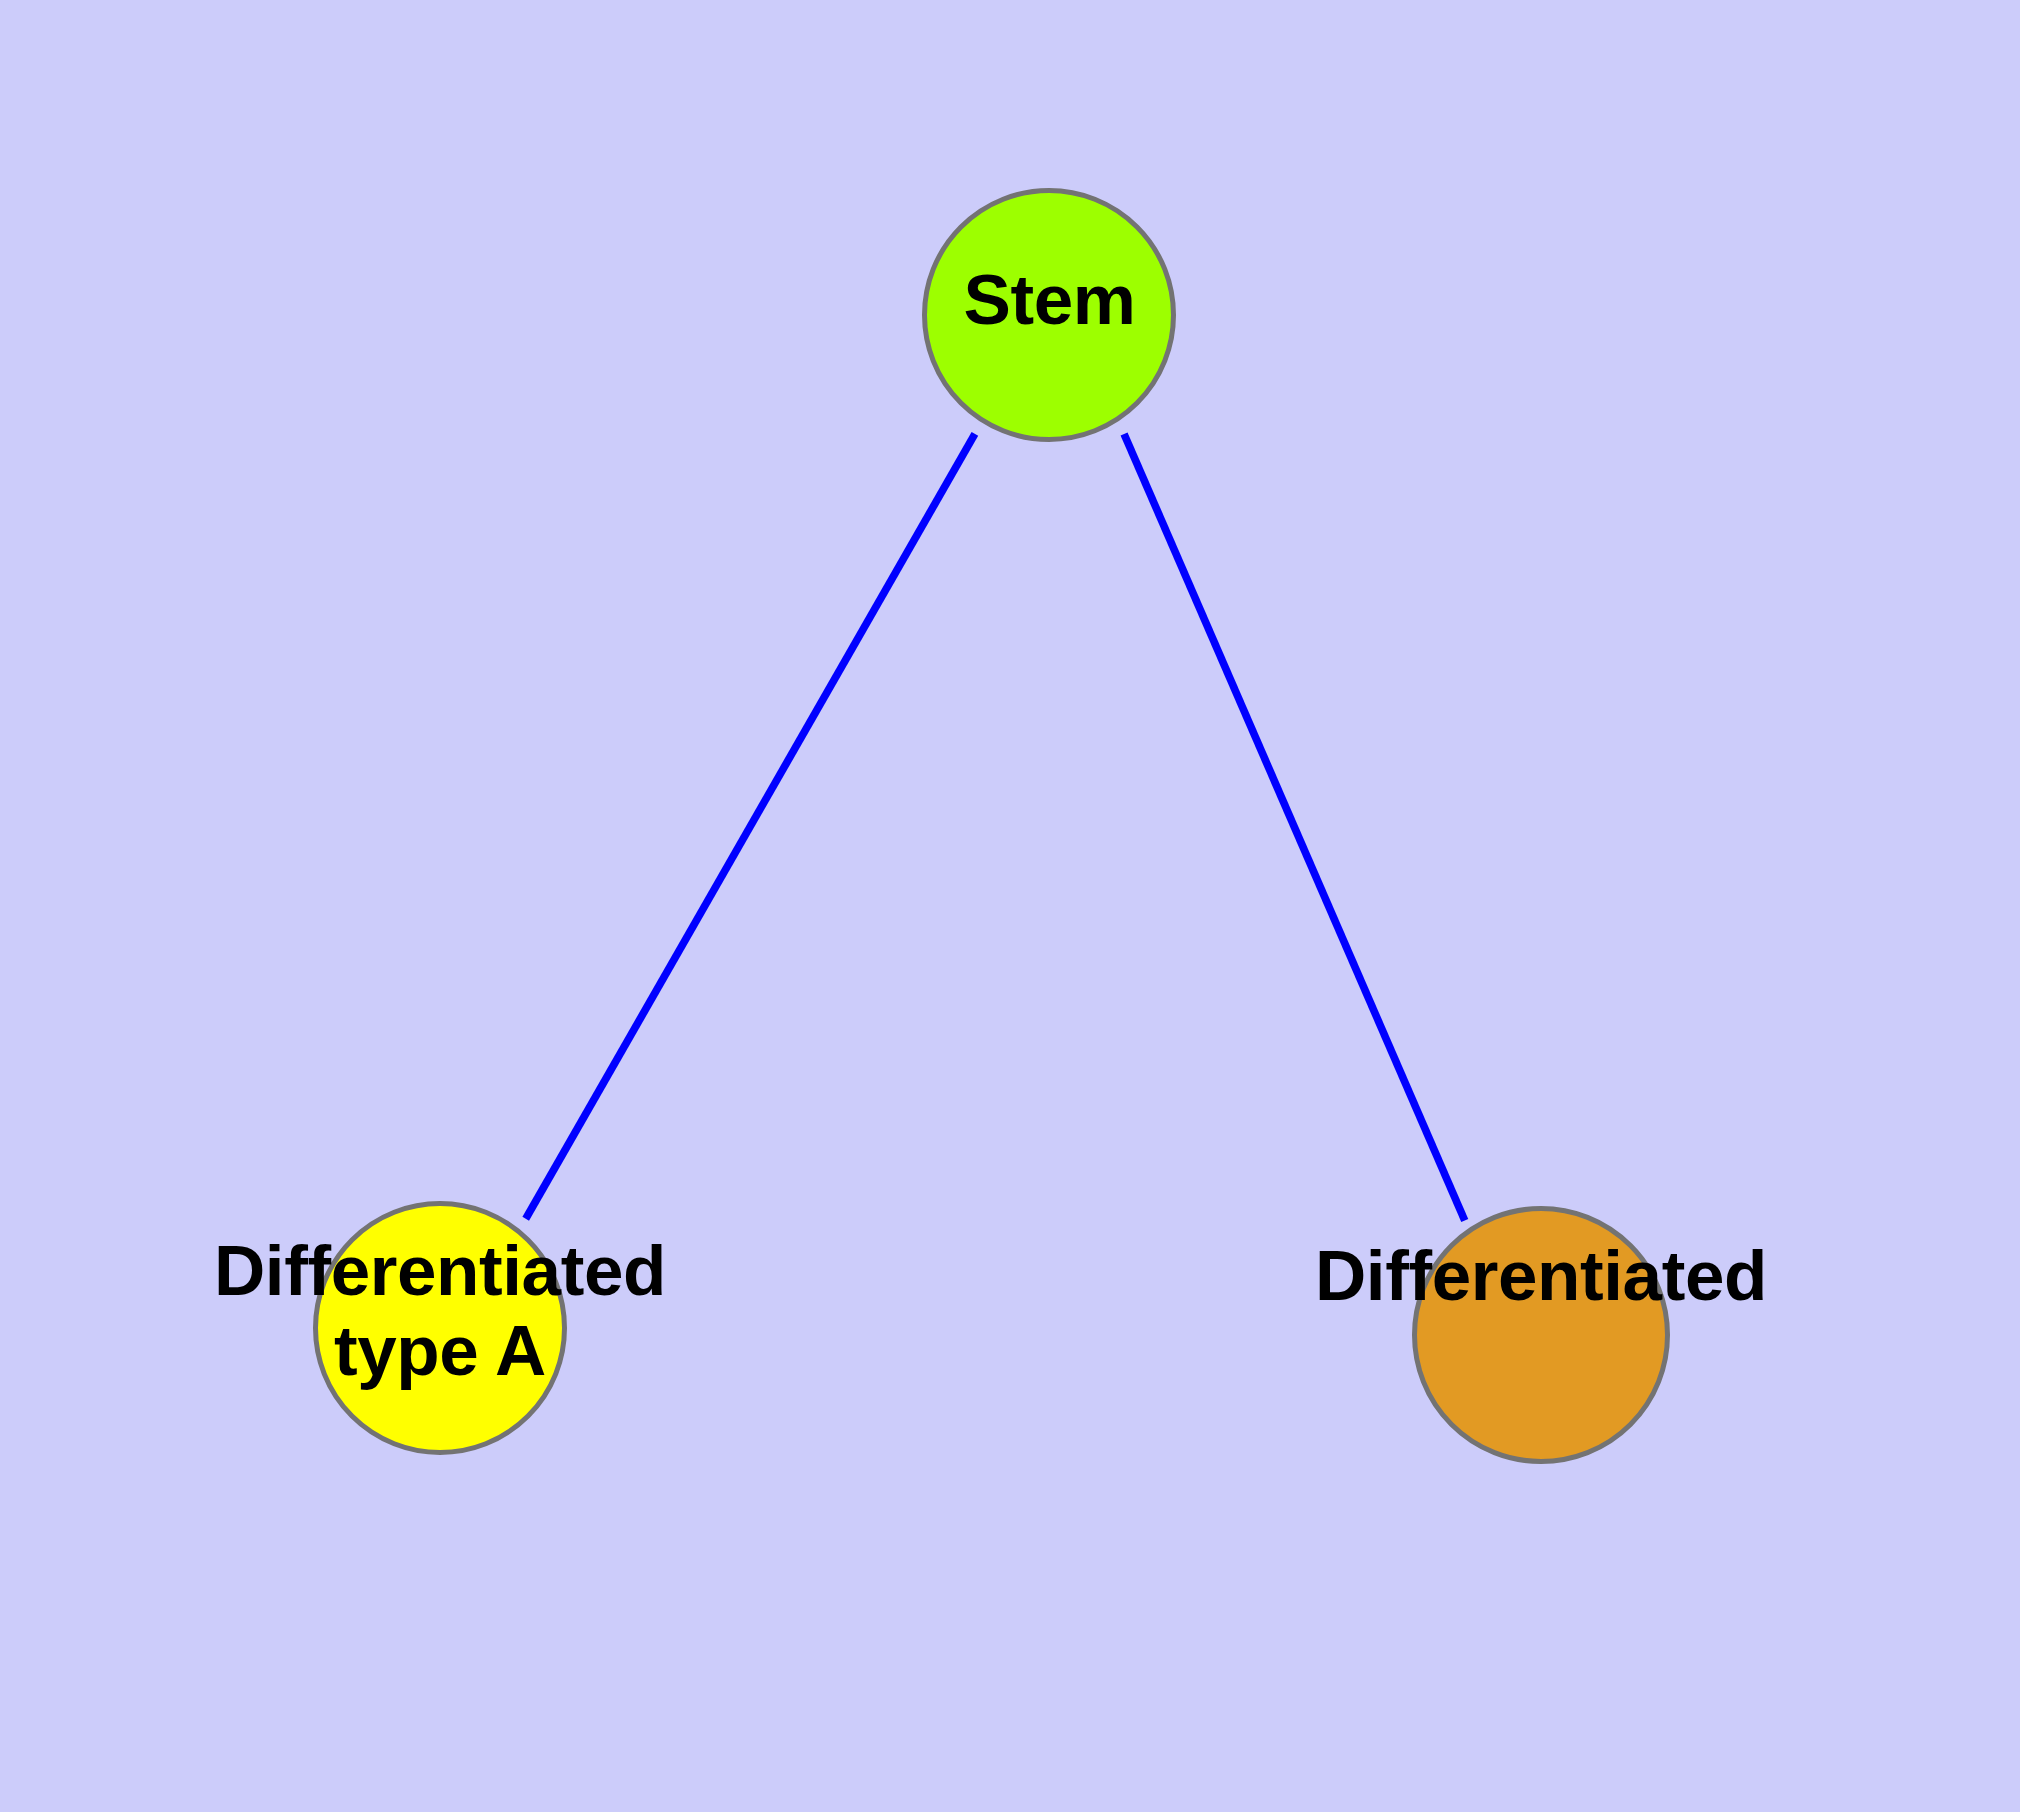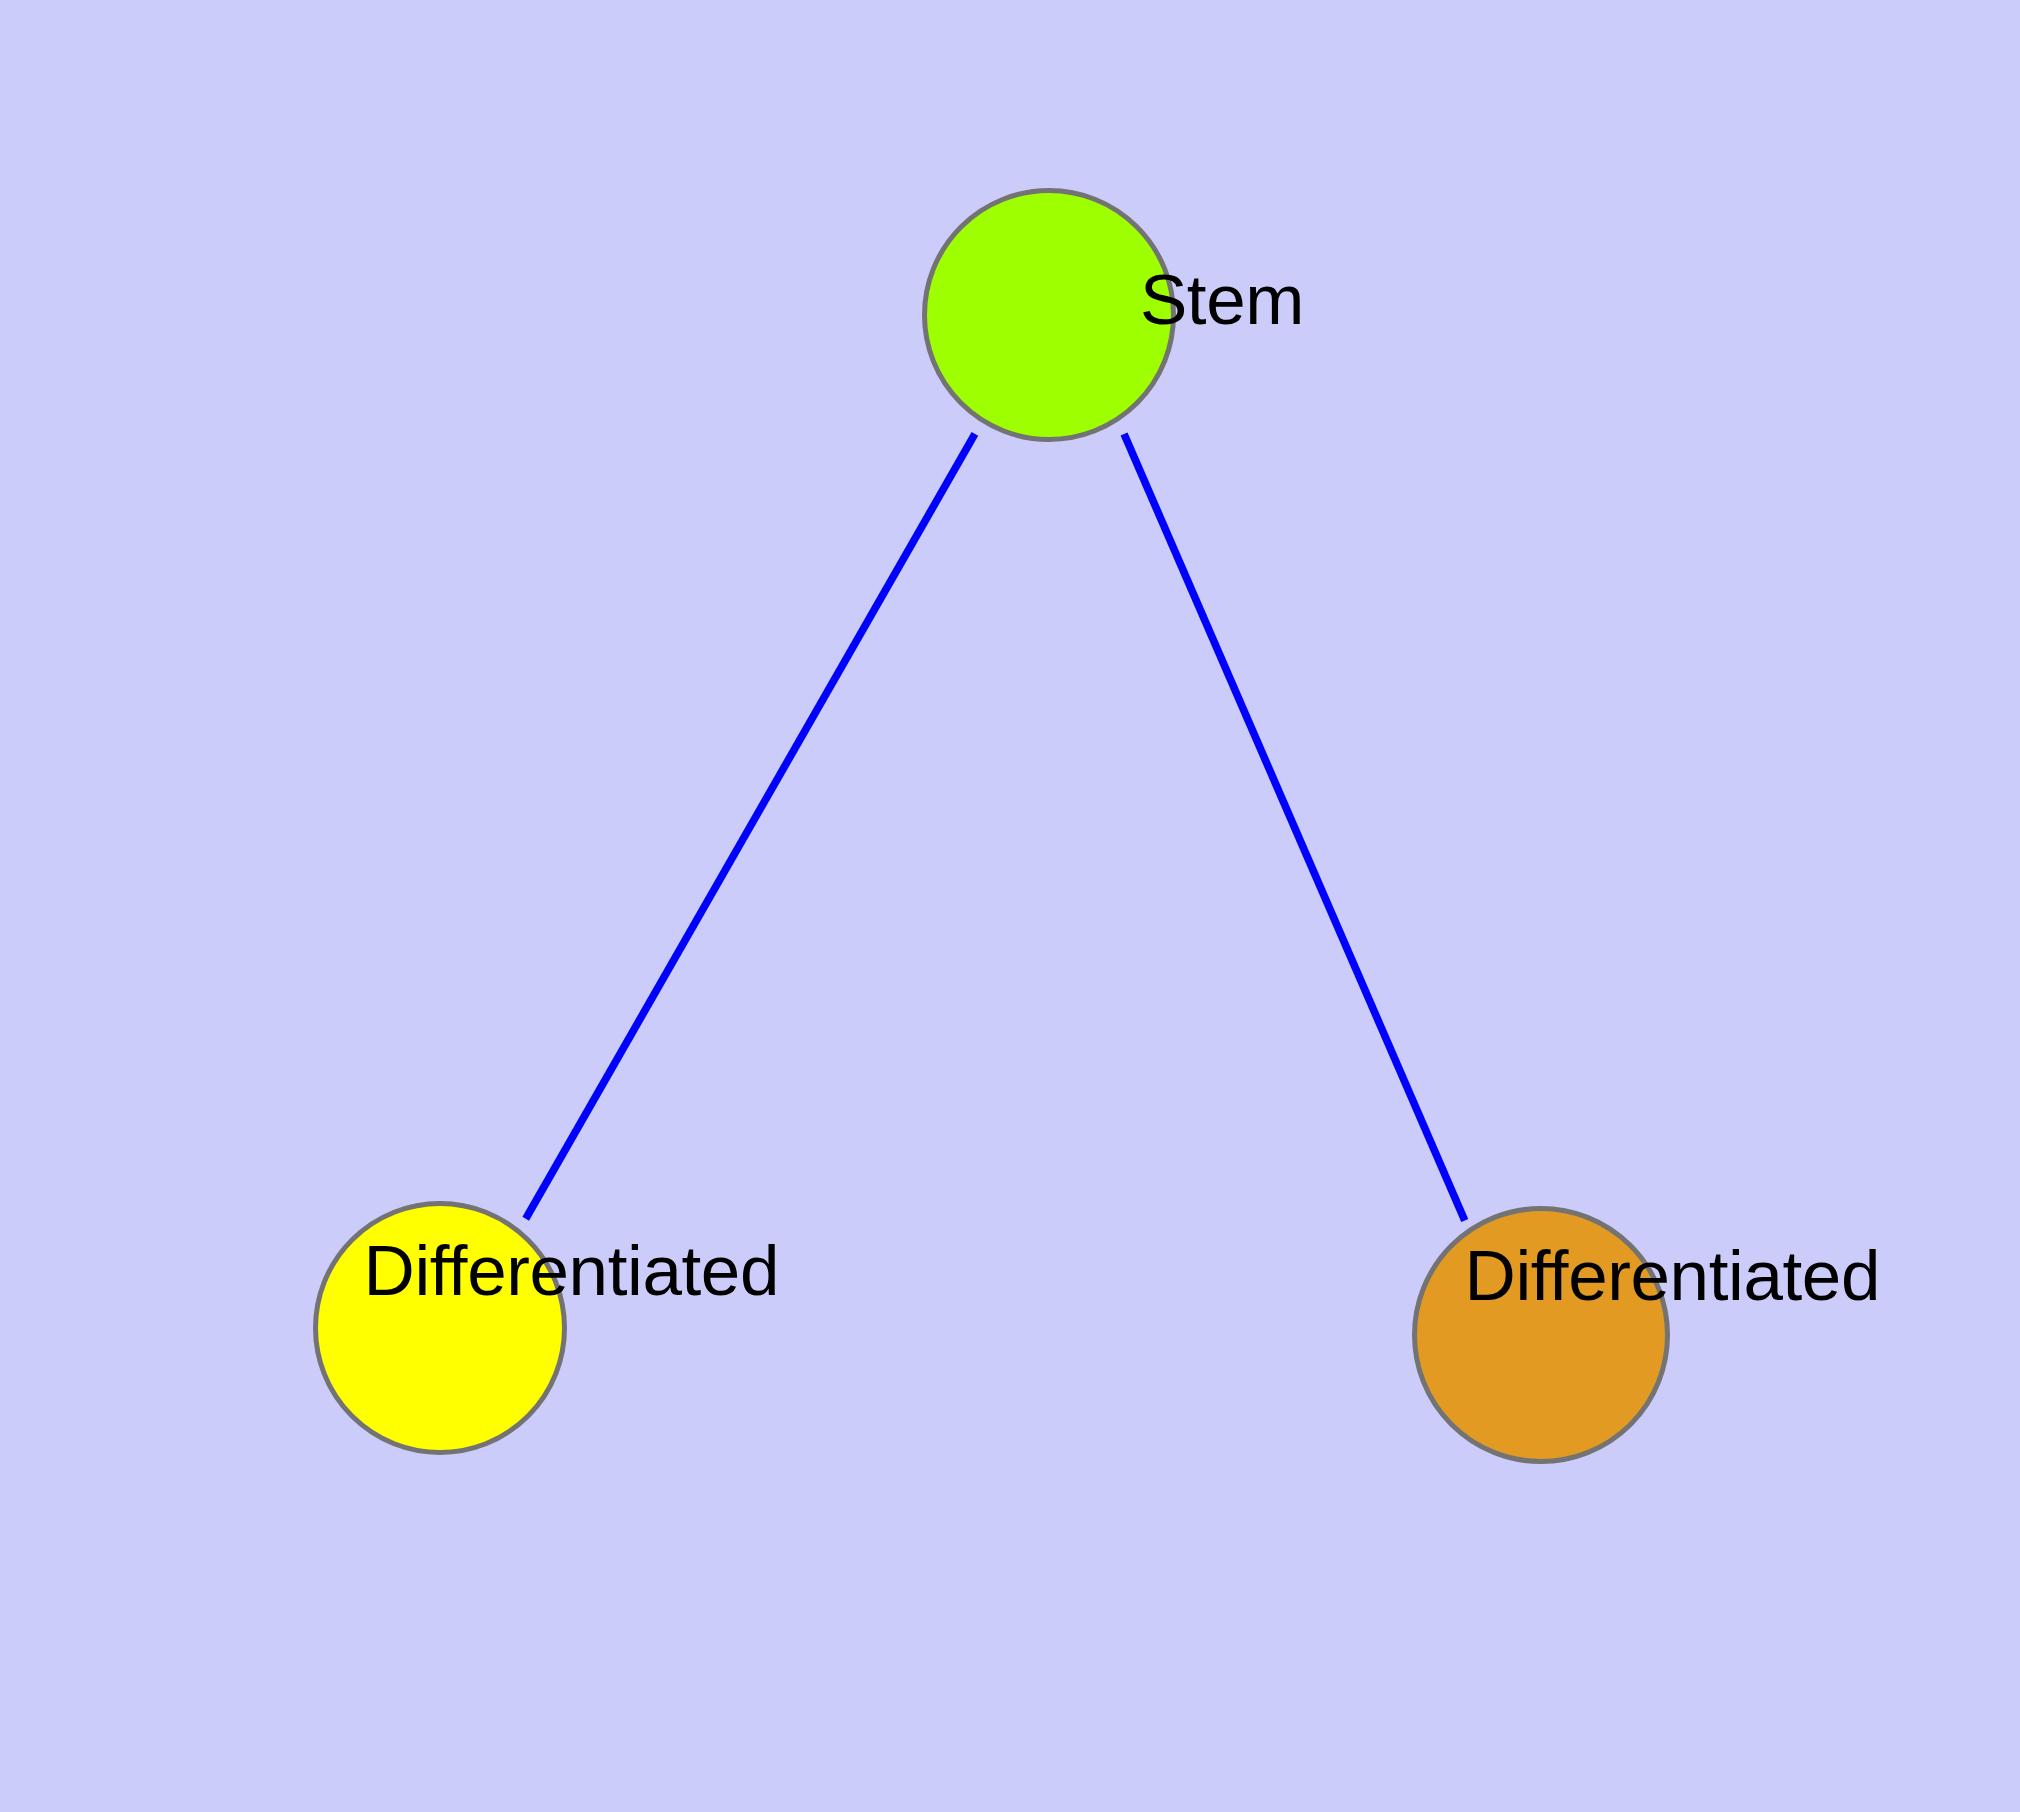--- a/index.html
+++ b/index.html
@@ -50,22 +50,22 @@
   #node-type-b {
     left: 1412px;
     top: 1206px;
     width: 258px;
     height: 258px;
     background: #e29a23;
   }
   .node-label {
     position: absolute;
     color: #000000;
-    font-weight: normal;
-    text-align: right;
+    font-weight: bold;
+    text-align: center;
     line-height: 1.13;
     white-space: pre;
     letter-spacing: -0.4px;
     pointer-events: none;
   }
   #label-stem {
     left: 795px;
     top: 260px;
     width: 509px;
     font-size: 71px;
@@ -92,18 +92,18 @@
     <line x1="1150" y1="512" x2="620" y2="1438" stroke="#0000ff" stroke-width="9" stroke-linecap="butt"></line>
     <line x1="1326" y1="512" x2="1728" y2="1440" stroke="#0000ff" stroke-width="9" stroke-linecap="butt"></line>
   </svg>
 
   <div class="node" id="node-stem" style="left: 922px; top: 188px; width: 254px; height: 254px; background: rgb(157, 255, 0); border-color: rgb(115, 115, 115);"></div>
   <div class="node" id="node-type-a" style="left: 313px; top: 1201px; width: 254px; height: 254px; background: rgb(255, 255, 0); border-color: rgb(115, 115, 115);"></div>
   <div class="node" id="node-type-b" style="left: 1412px; top: 1206px; width: 258px; height: 258px; background: rgb(226, 154, 35); border-color: rgb(115, 115, 115);"></div>
 
   <div class="node-label" id="label-stem"><span>Stem</span></div>
 
-  <div class="node-label" id="label-type-a"><span>Differentiated</span><br></div>
+  <div class="node-label" id="label-type-a"><span>Differentiated</span><br><span>type A</span></div>
 
   <div class="node-label" id="label-type-b"><span>Differentiated</span><br></div>
 
 </div>
 
 
 </body></html>

